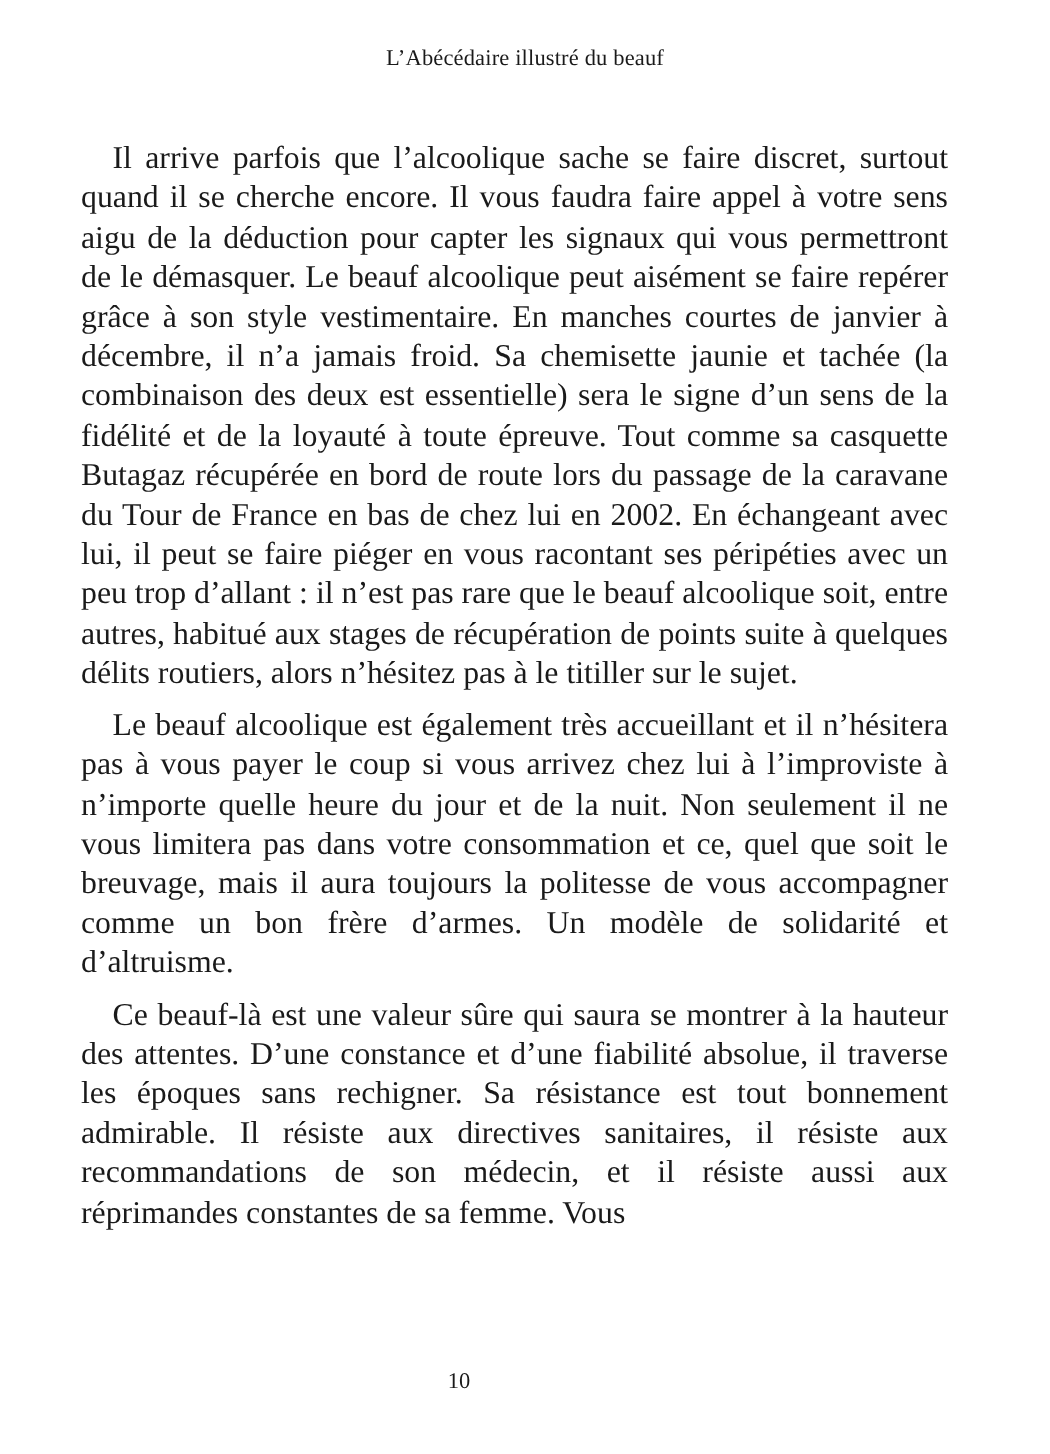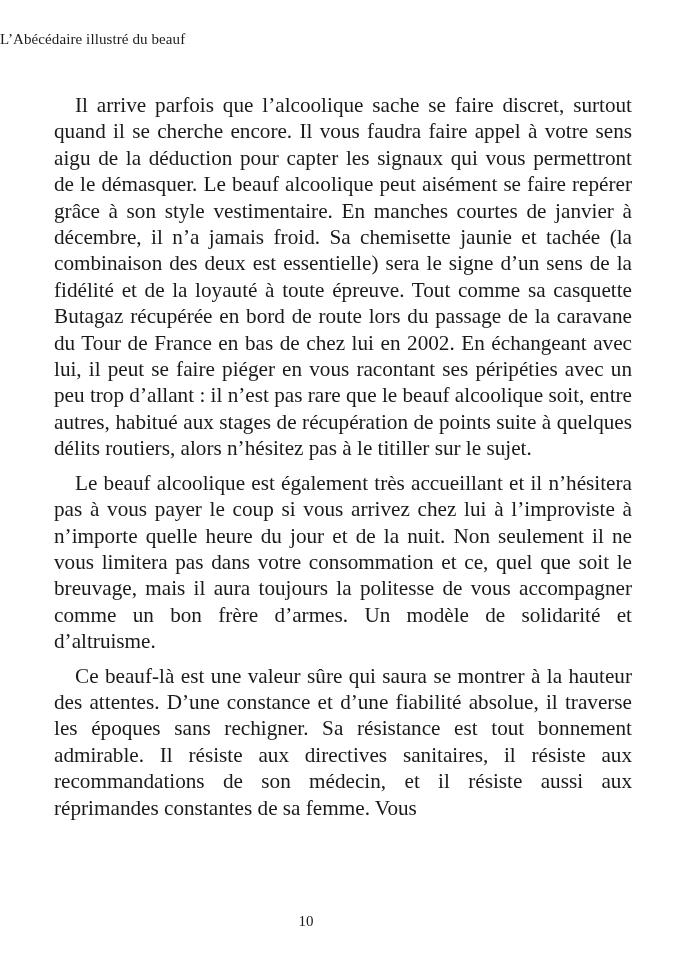--- a/index.html
+++ b/index.html
@@ -13,20 +13,21 @@
       position: relative;
       overflow: hidden;
       color: #1a1a1a;
       font-family: "Liberation Serif", "DejaVu Serif", serif;
     }
     .running-header {
       position: absolute;
       top: 30px;
       left: 0;
       width: 700px;
+      text-align: center;
       font-size: 15px;
       line-height: 18px;
       letter-spacing: 0.1px;
     }
     .body-text {
       position: absolute;
       top: 92px;
       left: 54px;
       width: 593px;
       font-size: 21.2px;

